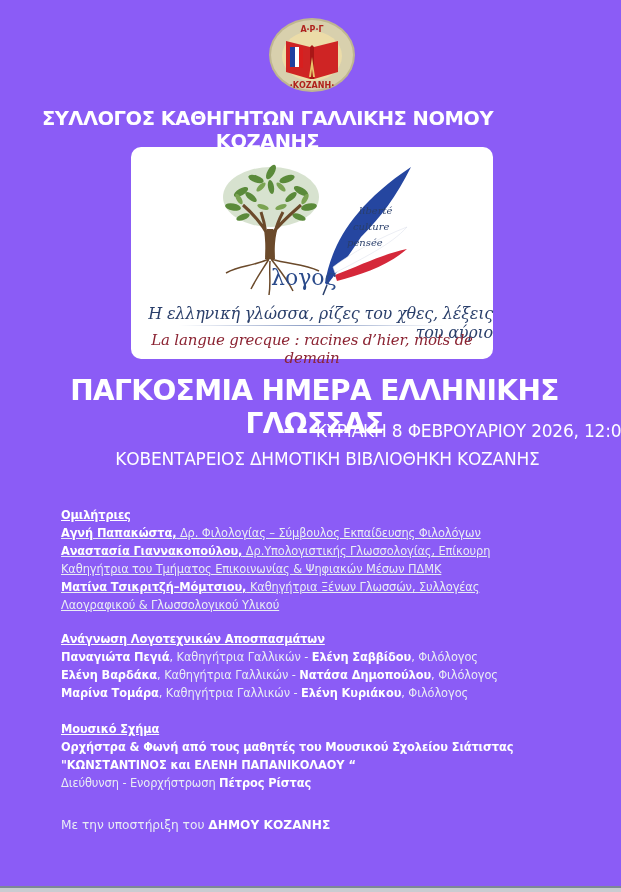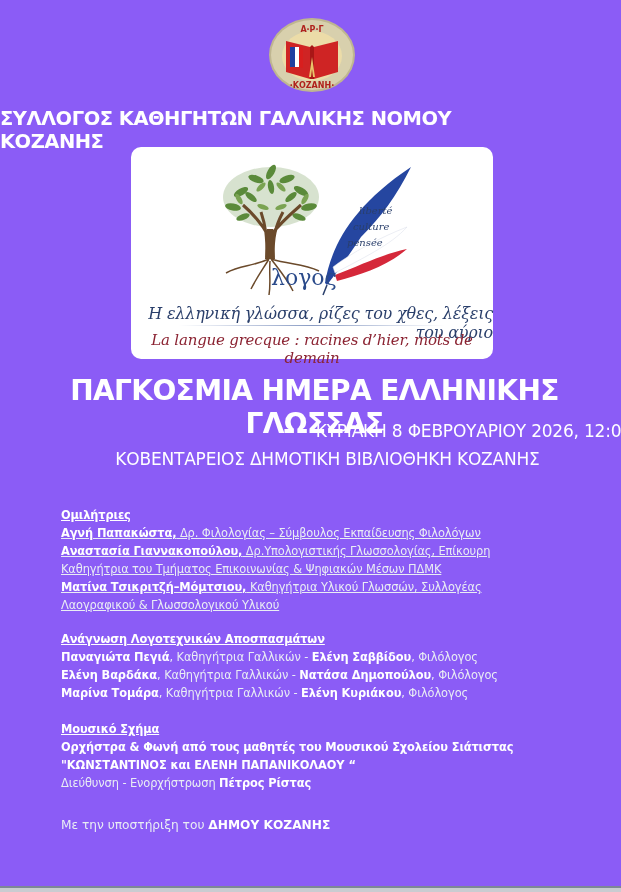--- a/index.html
+++ b/index.html
@@ -11,21 +11,21 @@
     position:relative;
   }
   .poster { position:absolute; left:0; top:0; width:621px; height:886px; background:#8b5cf6; }
   .bottom-strip { position:absolute; left:0; top:886px; width:621px; height:6px; background:#c9ccd1; }
   .bottom-strip .bar { position:absolute; left:0; top:0; width:621px; height:2px; background:#7d8796; }
 
   
   .logo { position:absolute; left:268px; top:17px; width:88px; height:76px; }
 
   .org-title {
-    position:absolute; left:0; top:107px; width:535px; 
+    position:absolute; left:0; top:107px; width:535px; text-align:center;
     font-family:"DejaVu Sans", sans-serif; font-weight:bold;
     font-size:19.5px; letter-spacing:-0.5px; color:#ffffff;
   }
 
   
   .card {
     position:absolute; left:131px; top:147px; width:362px; height:212px;
     background:#ffffff; border-radius:10px;
   }
   .card .art { position:absolute; left:80px; top:10px; width:210px; height:140px; }
@@ -148,21 +148,21 @@
 
   <div class="event-title">ΠΑΓΚΟΣΜΙΑ ΗΜΕΡΑ ΕΛΛΗΝΙΚΗΣ ΓΛΩΣΣΑΣ</div>
   <div class="event-date">ΚΥΡΙΑΚΗ 8 ΦΕΒΡΟΥΑΡΙΟΥ 2026,  12:00</div>
   <div class="event-venue">ΚΟΒΕΝΤΑΡΕΙΟΣ ΔΗΜΟΤΙΚΗ ΒΙΒΛΙΟΘΗΚΗ ΚΟΖΑΝΗΣ</div>
 
   <div class="section sec-speakers">
     <div class="head">Ομιλήτριες</div>
     <div class="line"><b>Αγνή Παπακώστα,</b><span> Δρ. Φιλολογίας – Σύμβουλος Εκπαίδευσης Φιλολόγων</span></div>
     <div class="line"><b>Αναστασία Γιαννακοπούλου,</b><span> Δρ.Υπολογιστικής Γλωσσολογίας, Επίκουρη</span></div>
     <div class="line"><span>Καθηγήτρια του Τμήματος Επικοινωνίας &amp; Ψηφιακών Μέσων ΠΔΜΚ</span></div>
-    <div class="line"><b>Ματίνα Τσικριτζή–Μόμτσιου,</b><span> Καθηγήτρια Υλικού Γλωσσών, Συλλογέας</span></div>
+    <div class="line"><b>Ματίνα Τσικριτζή–Μόμτσιου,</b><span> Καθηγήτρια Ξένων Γλωσσών, Συλλογέας</span></div>
     <div class="line"><span>Λαογραφικού &amp; Γλωσσολογικού Υλικού</span></div>
   </div>
 
   <div class="section sec-reading">
     <div class="head">Ανάγνωση Λογοτεχνικών Αποσπασμάτων</div>
     <div class="line"><b>Παναγιώτα Πεγιά</b><span>, Καθηγήτρια Γαλλικών - </span><b>Ελένη Σαββίδου</b><span>, Φιλόλογος</span></div>
     <div class="line"><b>Ελένη Βαρδάκα</b><span>, Καθηγήτρια Γαλλικών - </span><b>Νατάσα Δημοπούλου</b><span>, Φιλόλογος</span></div>
     <div class="line"><b>Μαρίνα Τομάρα</b><span>, Καθηγήτρια Γαλλικών - </span><b>Ελένη Κυριάκου</b><span>,  Φιλόλογος</span></div>
   </div>
 

